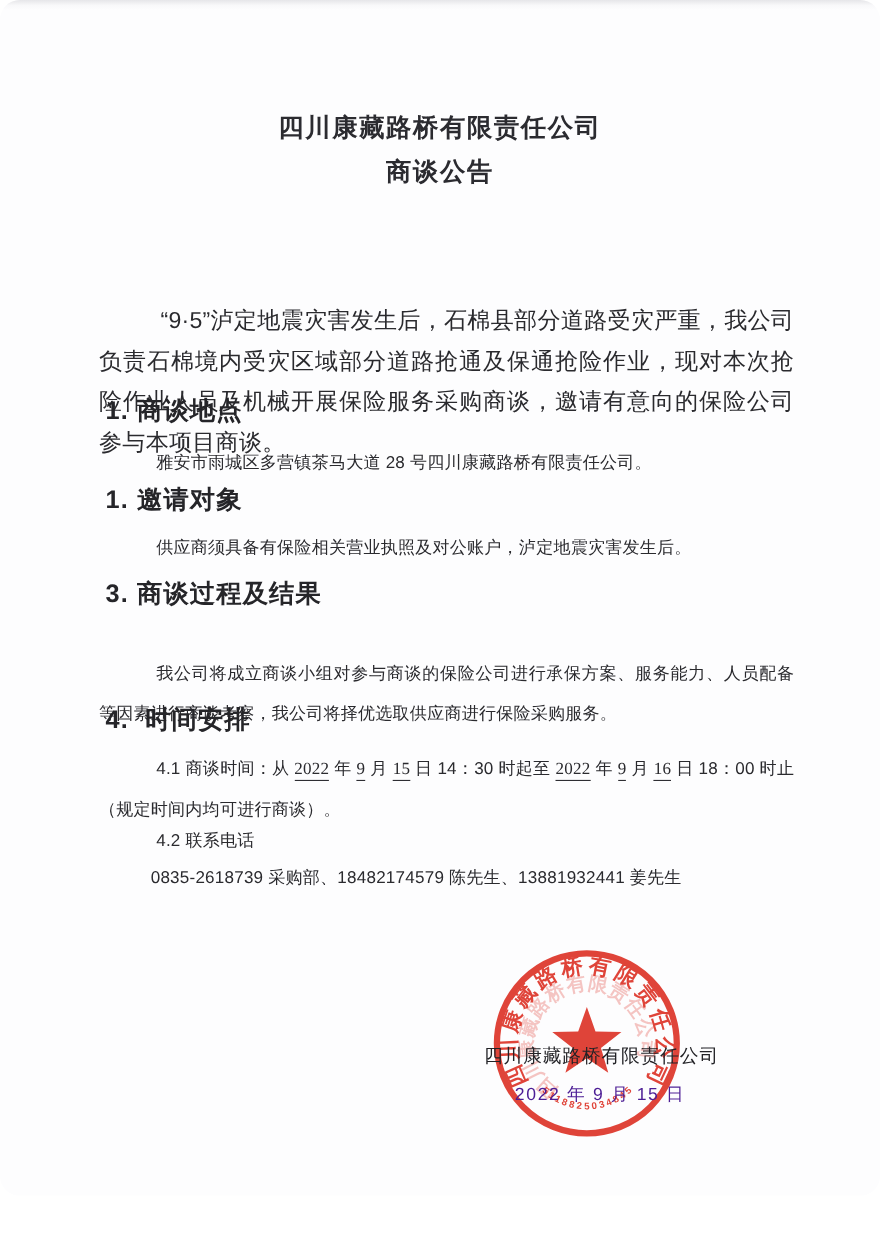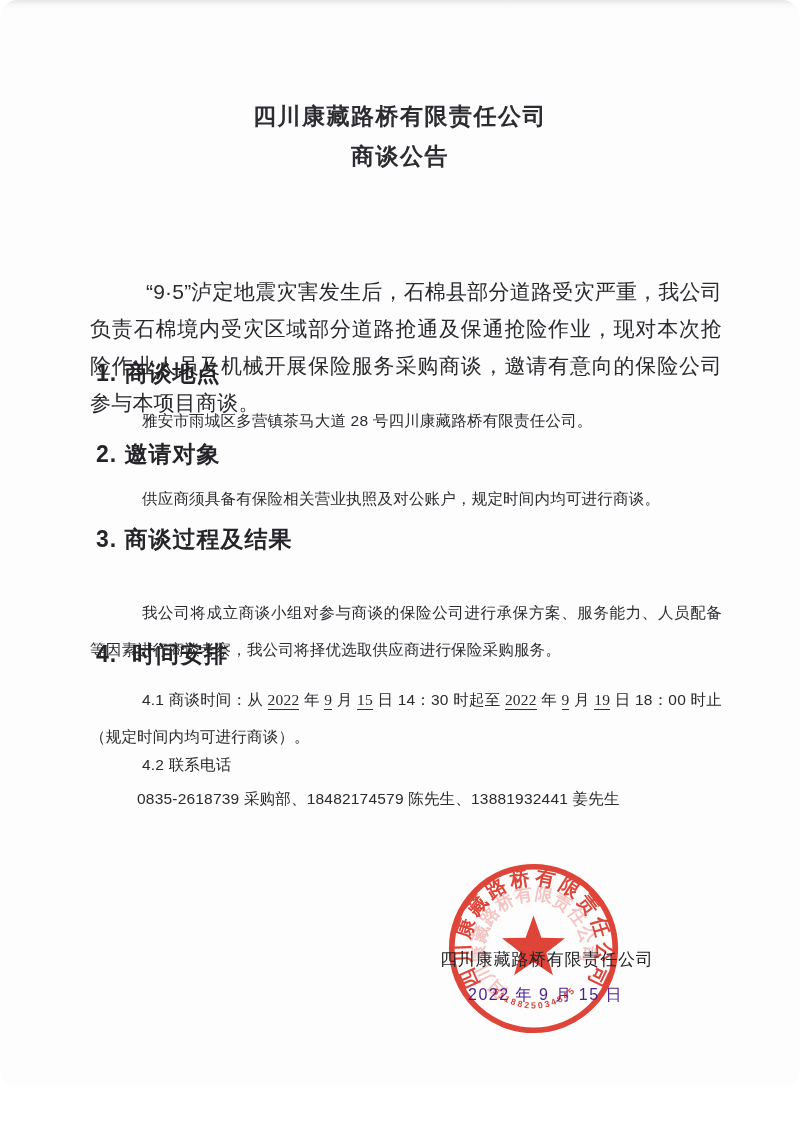--- a/index.html
+++ b/index.html
@@ -64,28 +64,28 @@
   <div class="doc-header">
     <div class="tline">四川康藏路桥有限责任公司</div>
     <div class="tline">商谈公告</div>
   </div>
 
   <p class="intro">“9·5”泸定地震灾害发生后，石棉县部分道路受灾严重，我公司负责石棉境内受灾区域部分道路抢通及保通抢险作业，现对本次抢险作业人员及机械开展保险服务采购商谈，邀请有意向的保险公司参与本项目商谈。</p>
 
   <h2 class="sec-h" style="top:361px">1. 商谈地点</h2>
   <p class="body-p indent" style="top:402px">雅安市雨城区多营镇茶马大道 28 号四川康藏路桥有限责任公司。</p>
 
-  <h2 class="sec-h" style="top:442px">2. 邀请对象</h2>
-  <p class="body-p indent" style="top:480px">供应商须具备有保险相关营业执照及对公账户，规定时间内均可进行商谈。</p>
+  <h2 class="sec-h" style="top:442px">1. 邀请对象</h2>
+  <p class="body-p indent" style="top:480px">供应商须具备有保险相关营业执照及对公账户，泸定地震灾害发生后。</p>
 
   <h2 class="sec-h" style="top:527px">3. 商谈过程及结果</h2>
   <p class="body-p indent" style="top:594px">我公司将成立商谈小组对参与商谈的保险公司进行承保方案、服务能力、人员配备等因素进行商谈考察，我公司将择优选取供应商进行保险采购服务。</p>
 
   <h2 class="sec-h" style="top:642px">4.  时间安排</h2>
-  <p class="body-p indent" style="top:681px"><span>4.1 商谈时间：从 </span><span class="u">2022</span><span> 年 </span><span class="u">9</span><span> 月 </span><span class="u">15</span><span> 日 14：30 时起至 </span><span class="u">2022</span><span> 年 </span><span class="u">9</span><span> 月 </span><span class="u">19</span><span> 日 18：00 时止（规定时间内均可进行商谈）。</span></p>
+  <p class="body-p indent" style="top:681px"><span>4.1 商谈时间：从 </span><span class="u">2022</span><span> 年 </span><span class="u">9</span><span> 月 </span><span class="u">15</span><span> 日 14：30 时起至 </span><span class="u">2022</span><span> 年 </span><span class="u">9</span><span> 月 </span><span class="u">16</span><span> 日 18：00 时止（规定时间内均可进行商谈）。</span></p>
   <p class="body-p indent" style="top:746px">4.2 联系电话</p>
   <p class="body-p" style="top:780px;text-indent:47px">0835-2618739 采购部、18482174579 陈先生、13881932441 姜先生</p>
 
   <svg class="seal" viewBox="0 0 200 200" aria-hidden="true">
     <circle cx="100" cy="100" r="79" fill="none" stroke-width="5.5" stroke="#e0382c"></circle>
     <path id="sealArc" d="M 49.2 135.6 A 62 62 0 1 1 150.8 135.6" fill="none"></path>
     <path id="ghostArc" d="M 61.5 127 A 47 47 0 1 1 138.5 127" fill="none"></path>
     <path id="serialArc" d="M 59 141 A 58 58 0 0 0 141 141" fill="none"></path>
     <text class="ring" fill="#e0382c">
       <textPath href="#sealArc" startOffset="1">四川康藏路桥有限责任公司</textPath>

